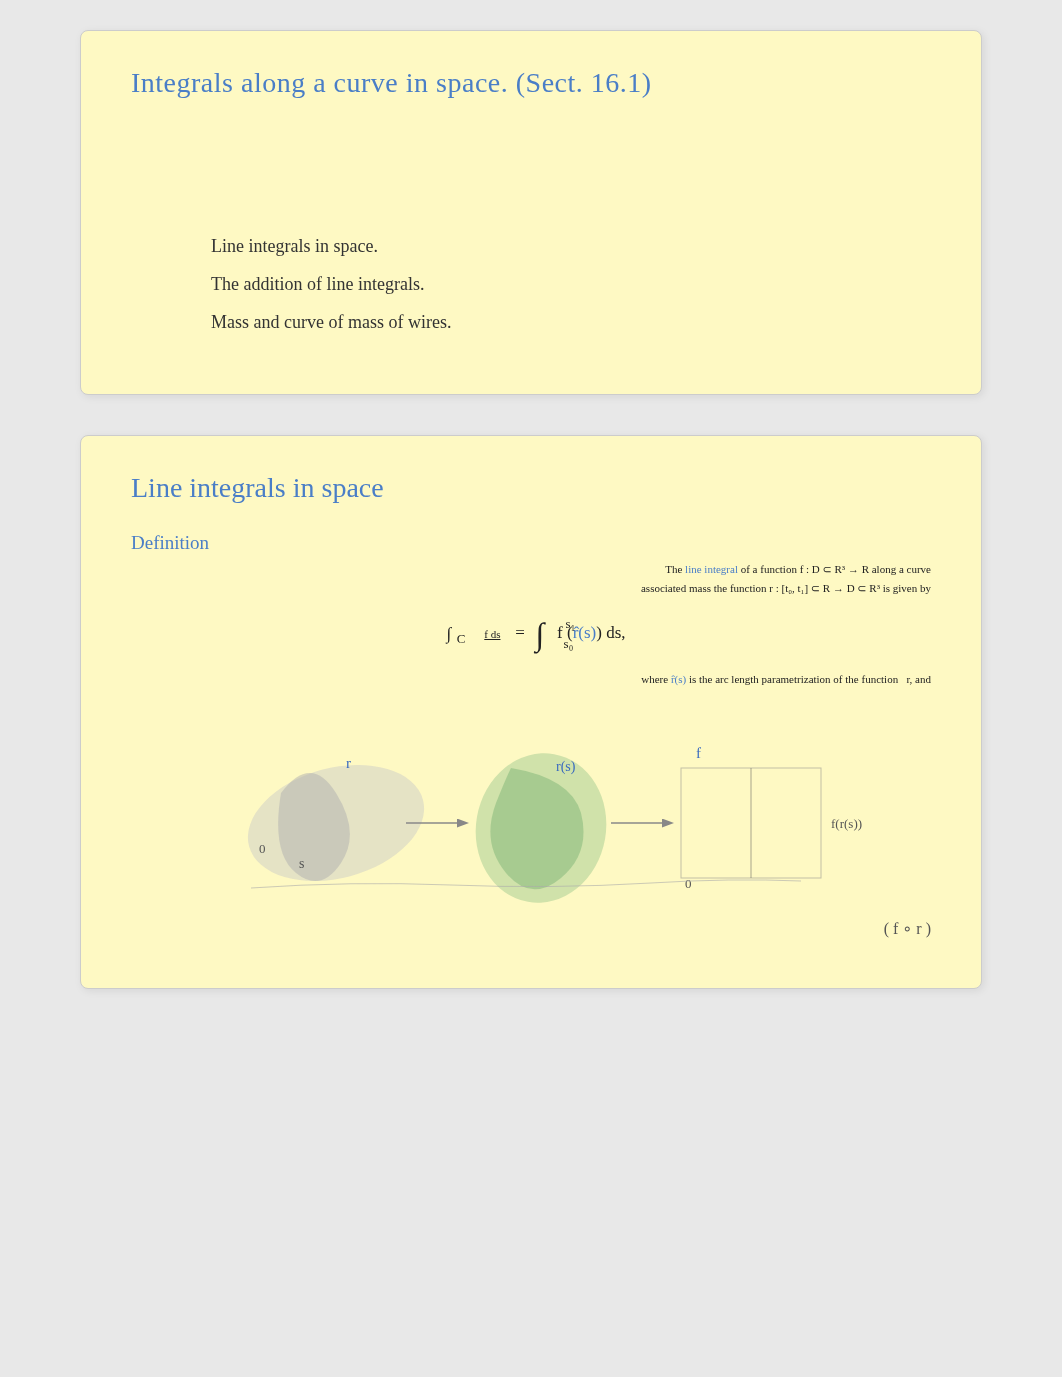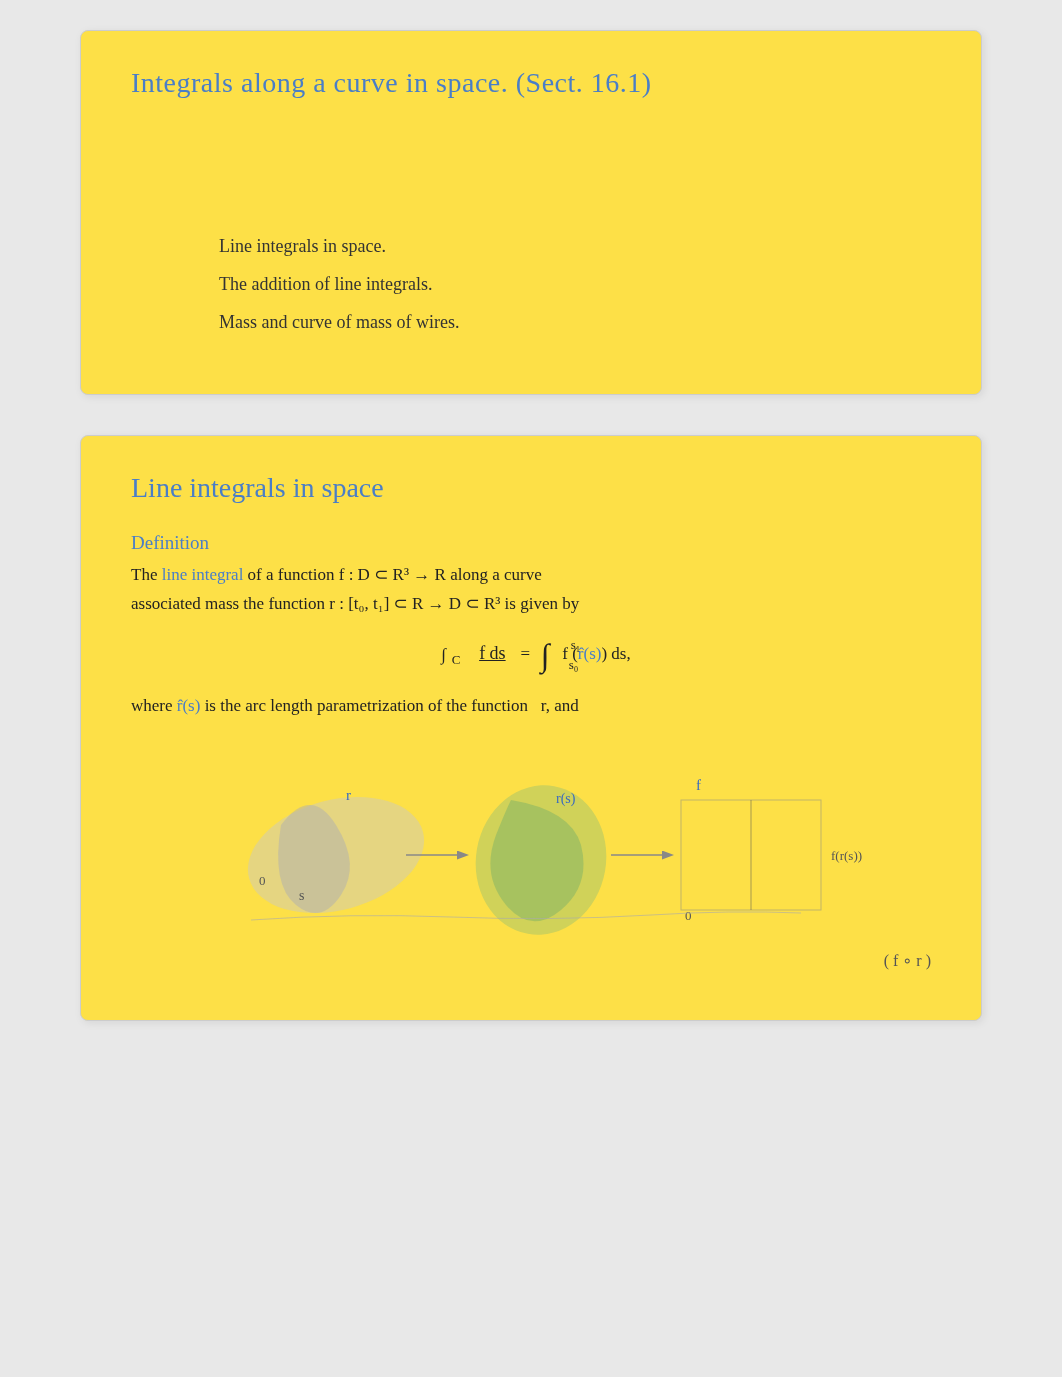--- a/index.html
+++ b/index.html
@@ -5,21 +5,21 @@
     * { box-sizing: border-box; margin: 0; padding: 0; }
     body {
       background: #e8e8e8;
       font-family: 'Times New Roman', Times, serif;
       width: 1062px;
       min-height: 1377px;
       padding: 30px 80px;
       color: #222;
     }
     .slide-card {
-      background: #fde047;
+      background: #fef9c3;
       border: 1px solid #ccc;
       border-radius: 8px;
       padding: 36px 50px 50px 50px;
       margin-bottom: 40px;
       box-shadow: 2px 2px 8px rgba(0,0,0,0.08);
     }
     .slide-title {
       color: #4a7ec7;
       font-size: 28px;
       font-weight: normal;
@@ -30,43 +30,43 @@
     .slide-content {
       padding-left: 80px;
       padding-top: 100px;
       font-size: 18px;
       line-height: 1.9;
       color: #333;
       font-family: 'Times New Roman', Times, serif;
     }
     .slide-content p {
       margin-bottom: 4px;
-      margin-left: 8px;
     }
 
     
     .section-title {
       color: #4a7ec7;
       font-size: 28px;
       font-weight: normal;
       font-family: 'Times New Roman', Times, serif;
       margin-bottom: 28px;
     }
     .definition-label {
       color: #4a7ec7;
       font-size: 19px;
       font-weight: normal;
       margin-bottom: 6px;
       font-family: 'Times New Roman', Times, serif;
     }
     .body-text {
-      font-size: 17px;
+      font-size: 11px;
       line-height: 1.75;
       color: #222;
       font-family: 'Times New Roman', Times, serif;
+      text-align: right;
     }
     .highlight-blue {
       color: #4a7ec7;
     }
     .formula-block {
       text-align: center;
       margin: 20px 0 20px 0;
       font-size: 19px;
       font-family: 'Times New Roman', Times, serif;
       position: relative;
@@ -116,21 +116,21 @@
       <span>The </span><span class="highlight-blue">line integral</span><span> of a function  f : D ⊂ R³ → R  along a curve</span>
     </p>
     <p>associated mass the function  r : [t₀, t₁] ⊂ R → D ⊂ R³  is given by</p>
   </div>
 
   <div class="formula-block">
     <span class="integral-expr">
       <span style="font-size:17px; vertical-align:middle;">∫</span>
       <span style="font-size:13px; vertical-align:sub; margin-left:1px;">C</span>
     </span>
-    <span style="font-size:18px; margin:8px 4px;text-decoration:underline;">f ds</span>
+    <span style="font-size:11px; margin:8px 4px;text-decoration:underline;">f ds</span>
     <span style="font-size:17px; margin:0 6px;">=</span>
     <span style="display:inline-block; vertical-align:middle; position:relative;">
       <span style="font-size:13px; position:absolute; top:-2px; left:30px;text-align:right;">s₁</span>
       <span style="font-size:32px; line-height:1; vertical-align:middle;">∫</span>
       <span style="font-size:13px; position:absolute; bottom:-2px; left:28px;">s₀</span>
     </span>
     <span style="font-size:17px; margin-left:8px;">f (<span class="highlight-blue">r̂(s)</span>) ds,</span>
   </div>
 
   <div class="body-text">

